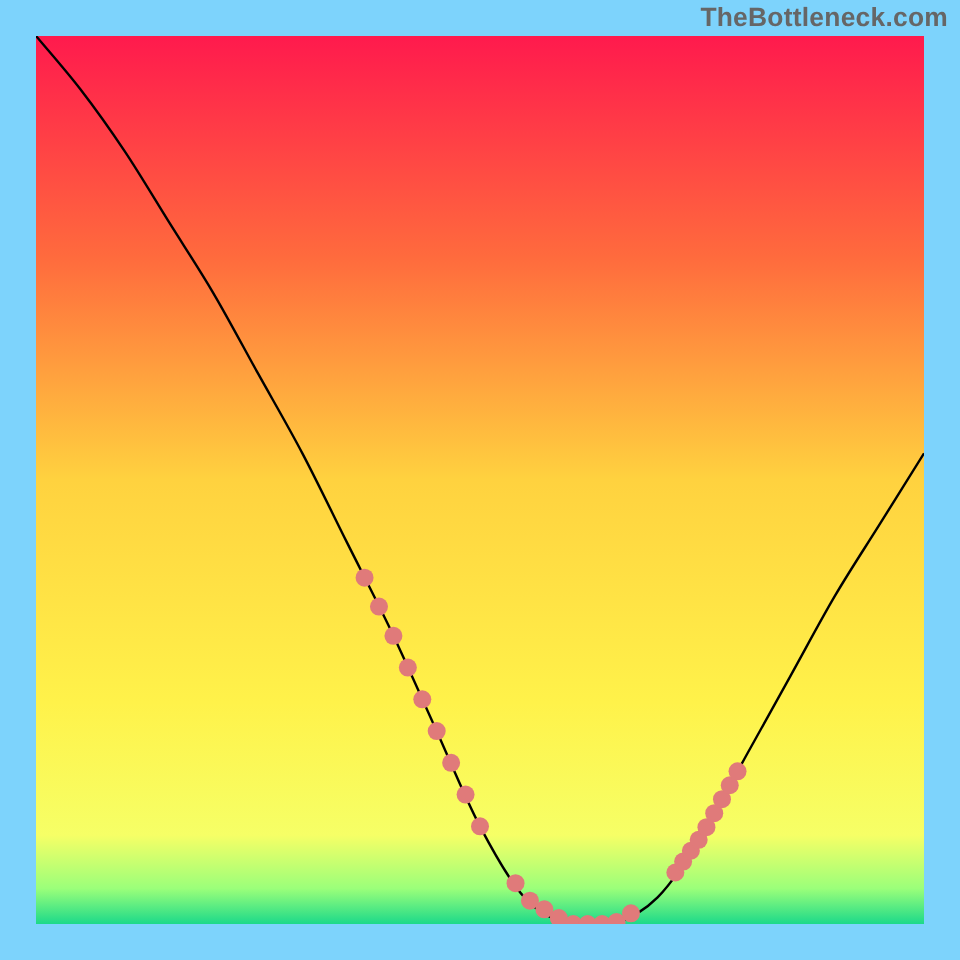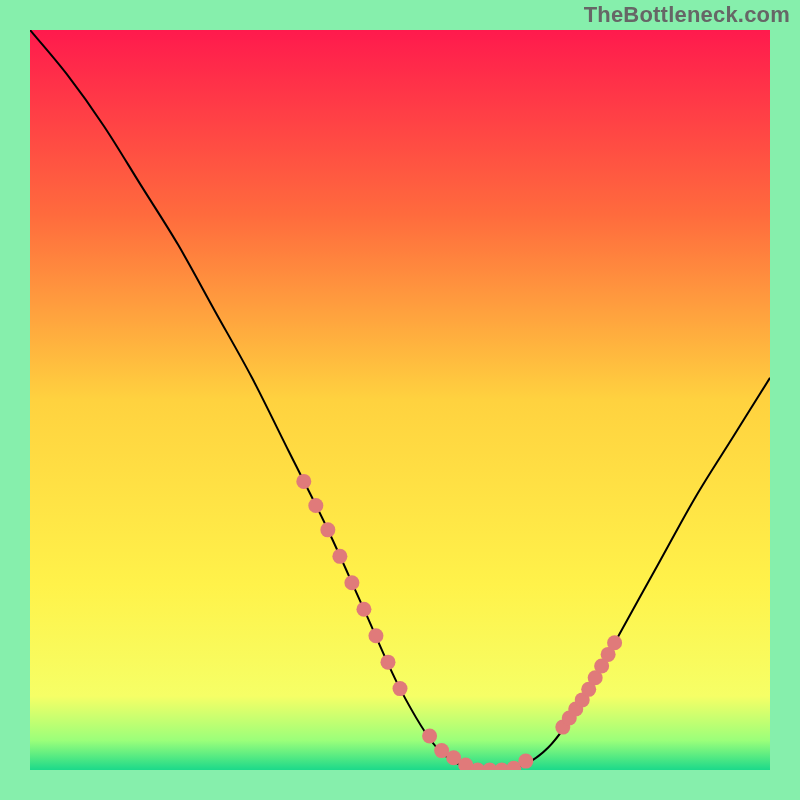--- a/index.html
+++ b/index.html
@@ -9,21 +9,21 @@
     height: 800px;
     background: #000;
     overflow: hidden;
   }
   .frame {
     position: absolute;
     left: 0;
     top: 0;
     width: 800px;
     height: 800px;
-    background: #86efac;
+    background: #7dd3fc;
   }
   .watermark {
     position: absolute;
     top: 2px;
     right: 10px;
     color: #666;
     font-family: Arial, Helvetica, sans-serif;
     font-size: 22px;
     font-weight: bold;
     letter-spacing: 0.2px;

